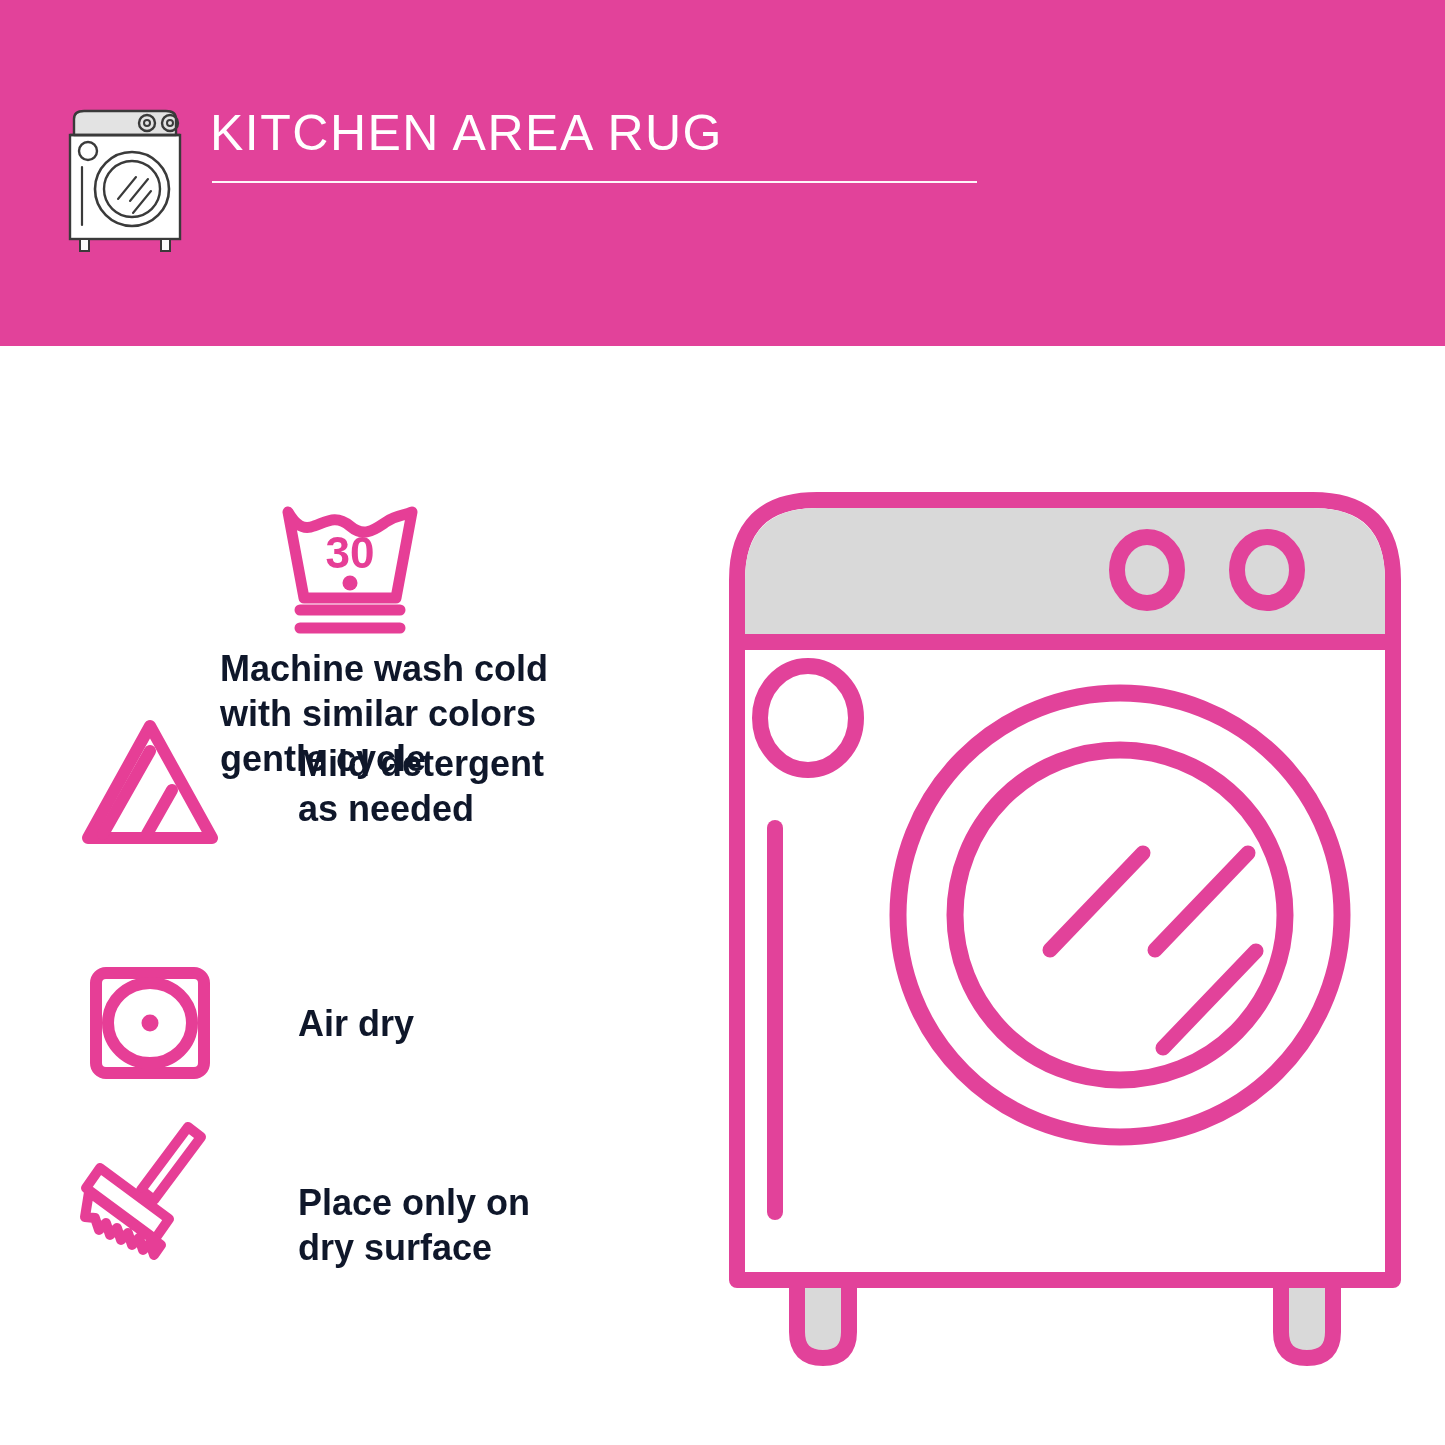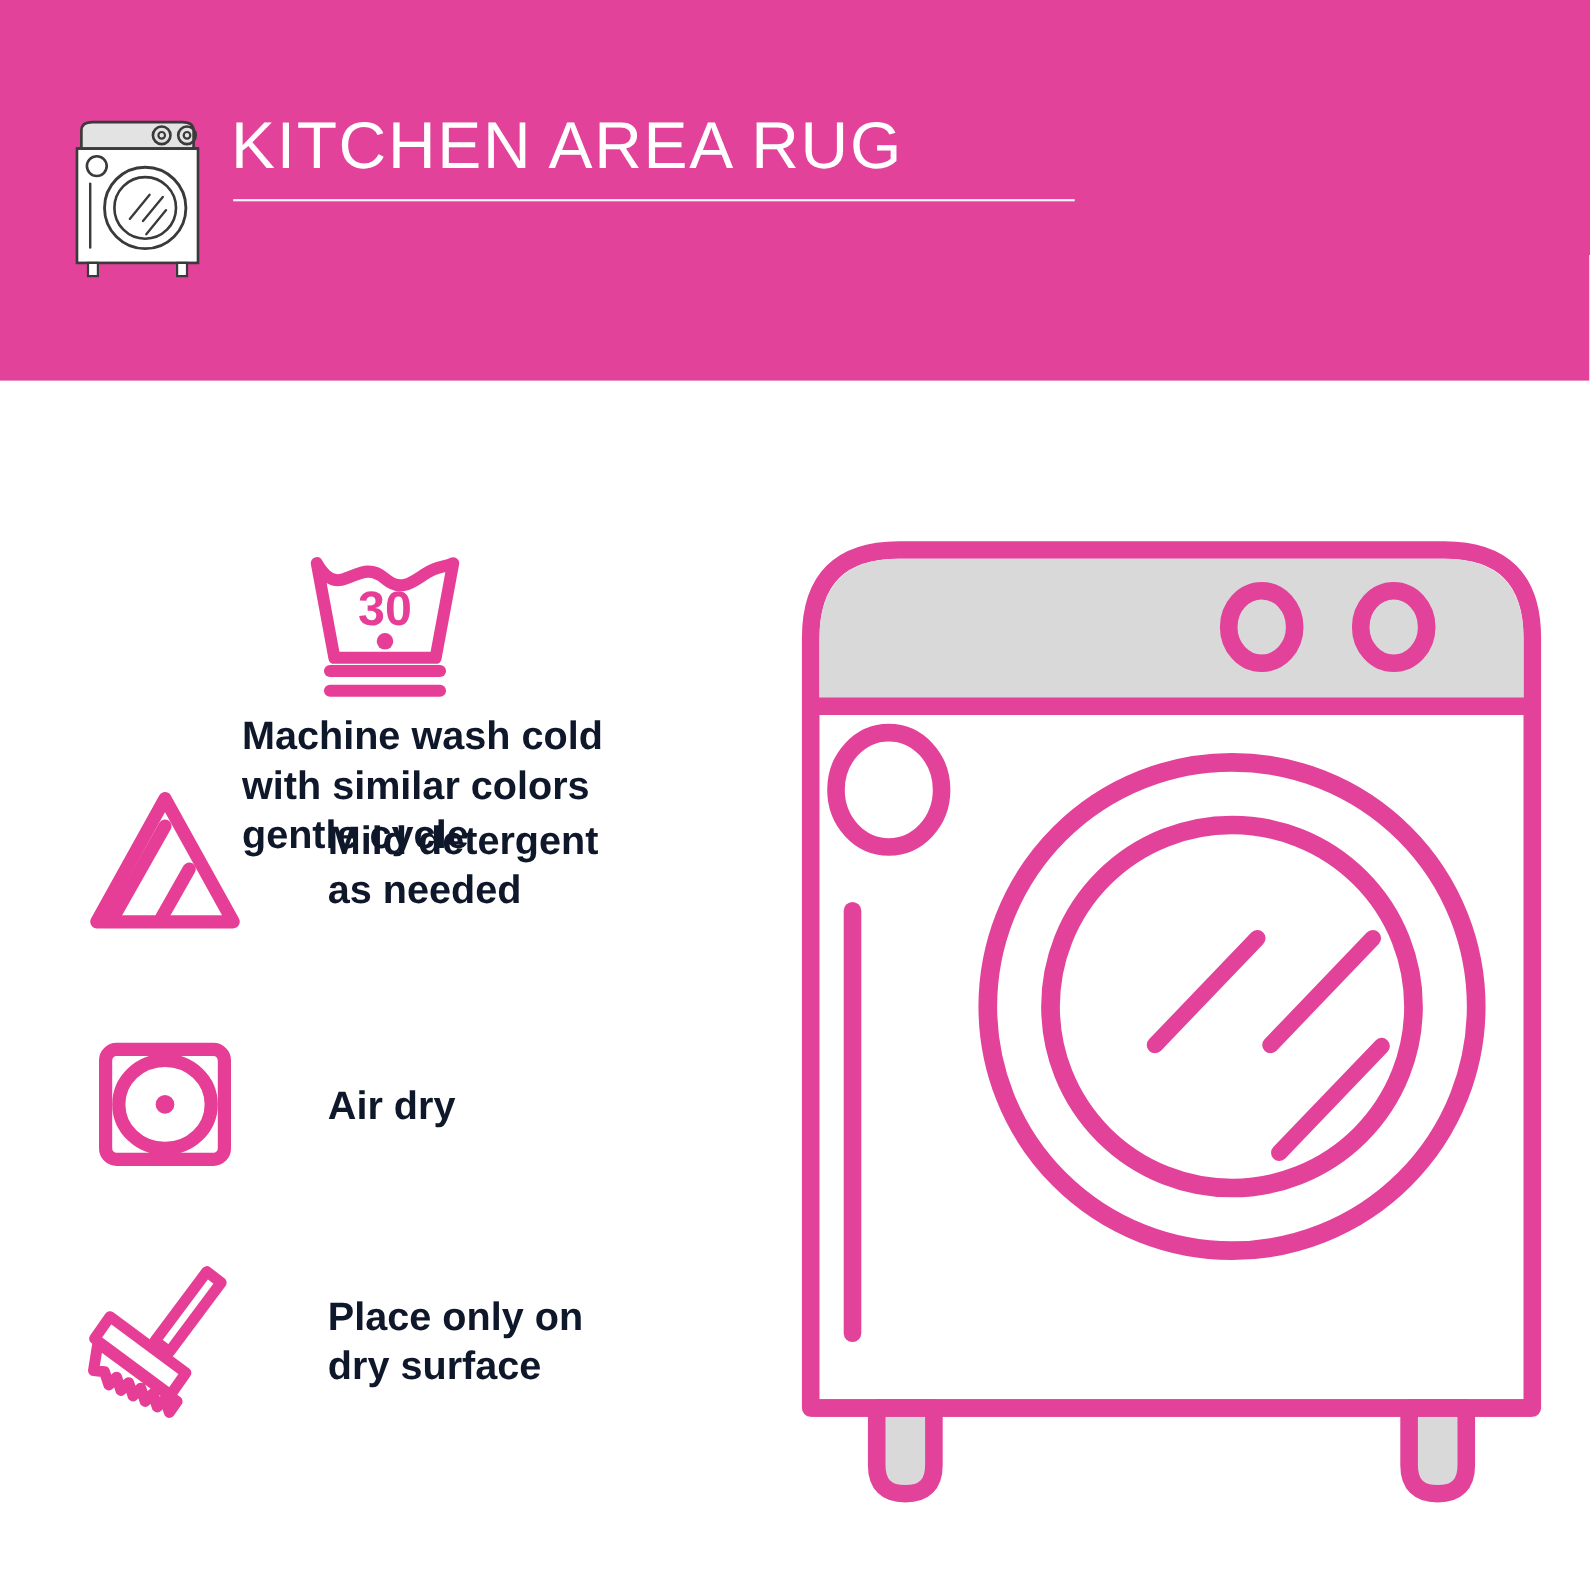--- a/index.html
+++ b/index.html
@@ -38,21 +38,21 @@
     height: 150px;
   }
   .header-text {
     position: absolute;
     left: 210px;
     top: 96px;
     width: 860px;
   }
   .title-main {
     font-family: "Liberation Sans", sans-serif;
-    font-size: 60px;
+    font-size: 50px;
     line-height: 74px;
     font-weight: 400;
     color: #ffffff;
     letter-spacing: 1.5px;
     white-space: nowrap;
   }
   .title-rule {
     width: 765px;
     height: 2px;
     background: #ffffff;
@@ -80,22 +80,22 @@
   .care-item {
     position: absolute;
     left: 70px;
     width: 560px;
     height: 170px;
     display: flex;
     align-items: center;
   }
   .care-item.i0 { top: 140px; flex-direction: column; }
   .care-item.i1 { top: 355px; }
-  .care-item.i2 { top: 573px; }
-  .care-item.i3 { top: 788px; }
+  .care-item.i2 { top: 592px; }
+  .care-item.i3 { top: 754px; align-items: flex-end; }
 
   .care-icon {
     width: 160px;
     height: 160px;
     flex: 0 0 160px;
     display: flex;
     align-items: center;
     justify-content: center;
   }
   .care-label {

